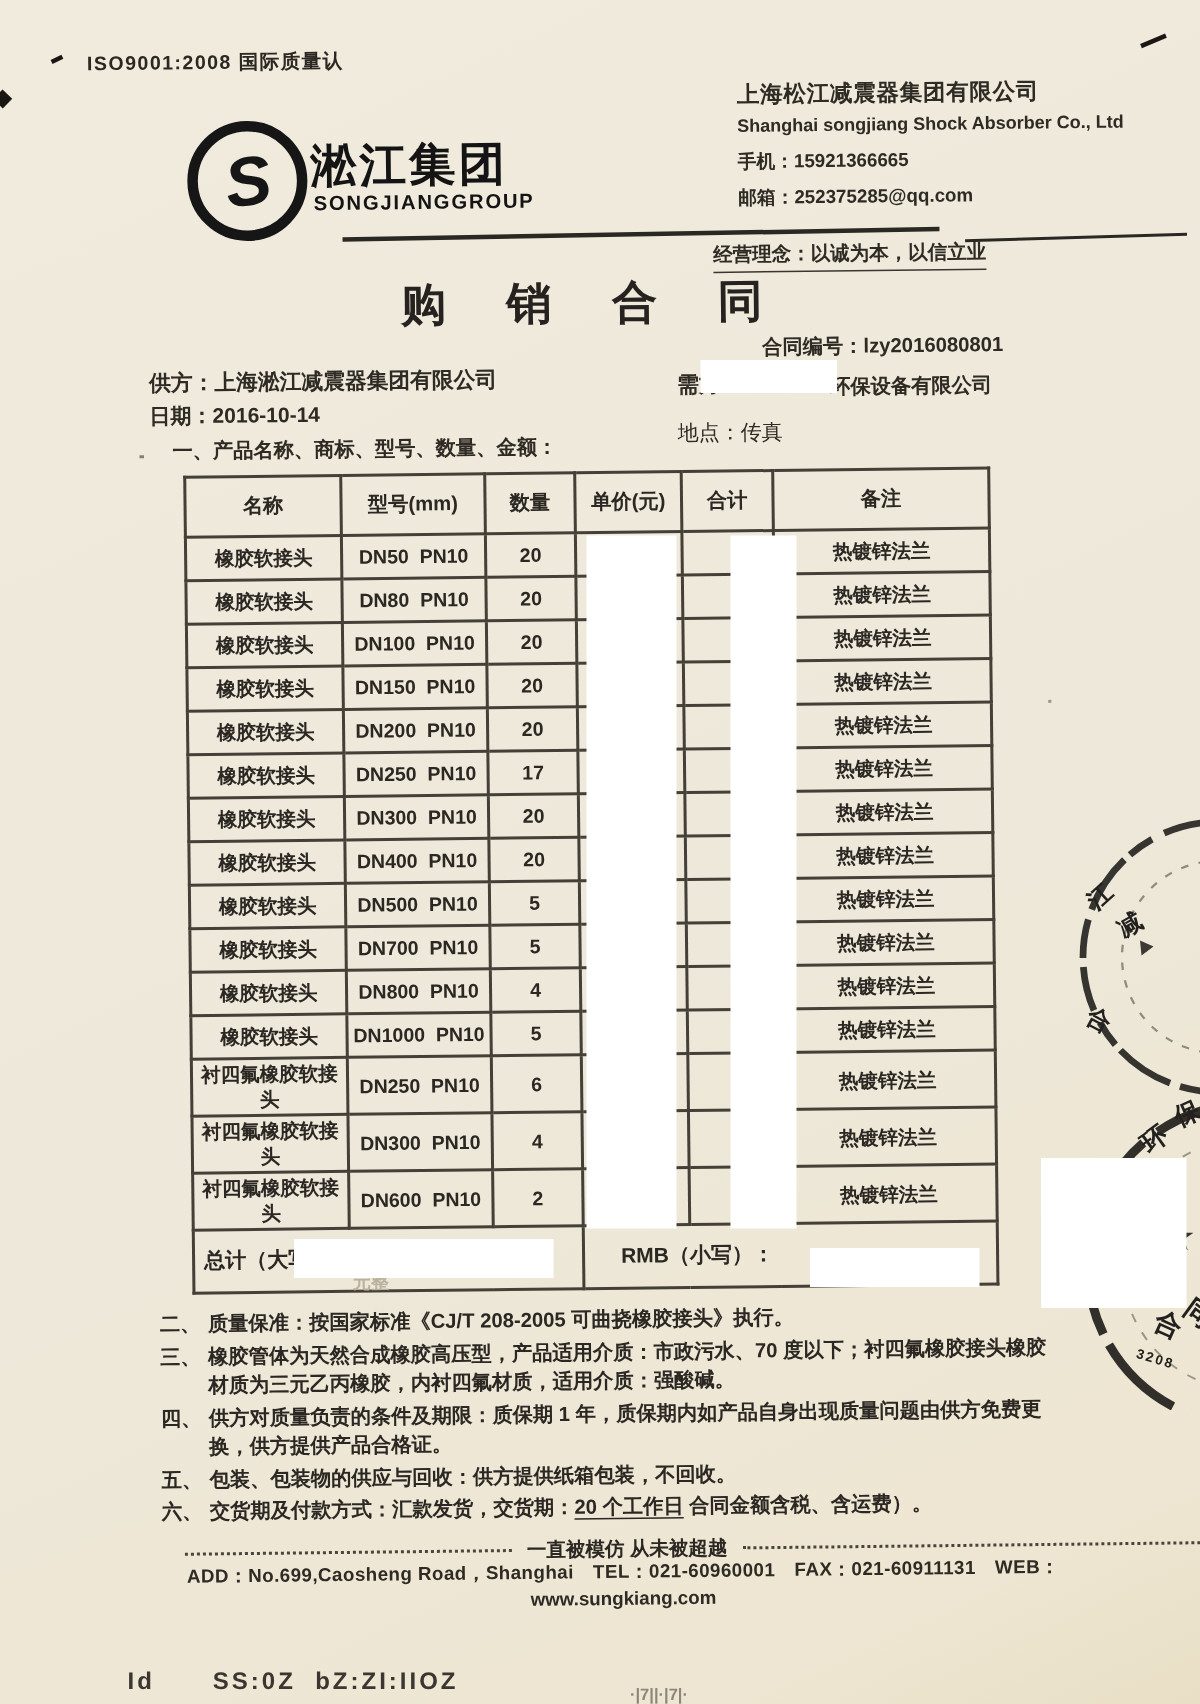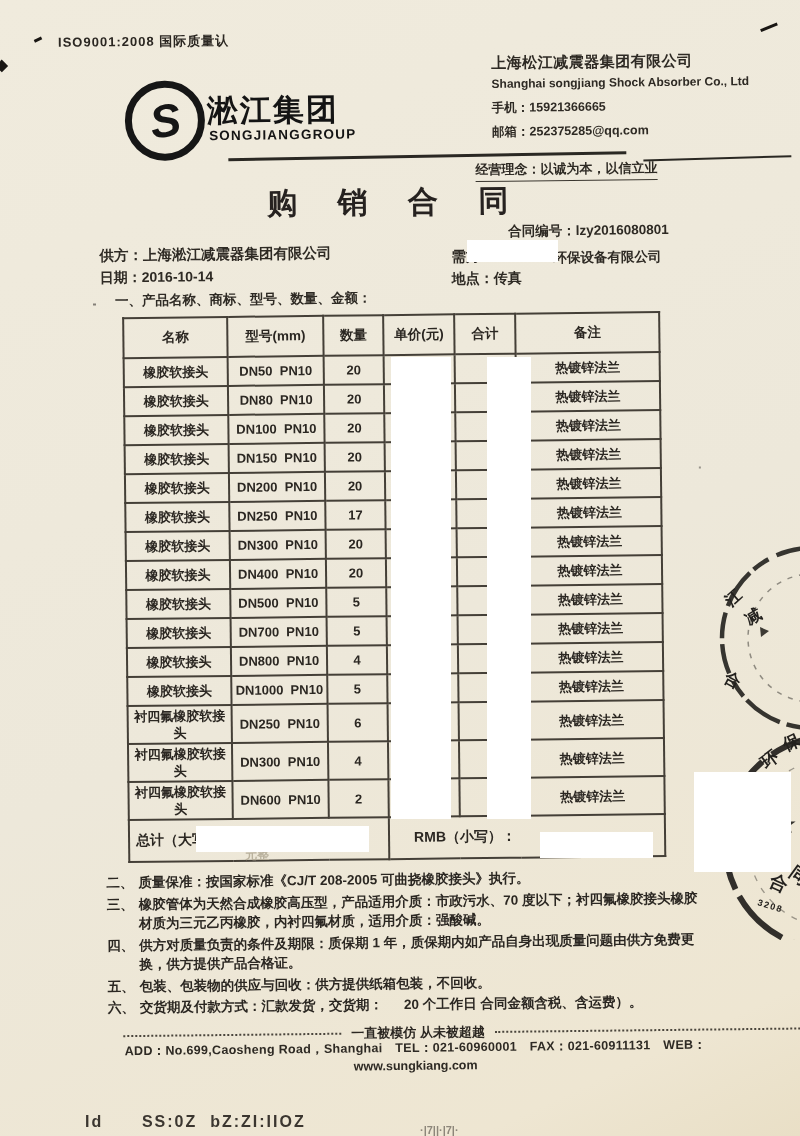--- a/index.html
+++ b/index.html
@@ -29,40 +29,40 @@
   .rule-right{left:648px;top:161px;width:148px;height:2px;background:#2a2823;transform:rotate(-1deg);}
   .slogan{left:480px;top:162px;font-size:13px;font-weight:700;
     border-bottom:1.5px solid #3a362f;padding-bottom:2px;}
   .title{left:0;top:182px;width:800px;text-align:center;font-size:30px;font-weight:800;
     letter-spacing:16px;color:#262220;}
   .contract-no{left:512px;top:224px;font-size:13.5px;font-weight:700;}
   .supplier{left:103px;top:243px;font-size:14.5px;font-weight:700;}
   .date{left:103px;top:266px;font-size:14px;font-weight:700;}
   .demander-label{left:455px;top:248px;font-size:14.5px;font-weight:700;}
   .demander-suffix{left:557px;top:251px;font-size:13.5px;font-weight:700;}
-  .location{left:455px;top:271px;font-size:14px;font-weight:700;}
+  .location{left:455px;top:281px;font-size:14px;font-weight:400;}
   .section1{left:118px;top:289px;font-size:13.5px;font-weight:700;}
   
   table.items{position:absolute;left:125px;top:314px;width:536px;border-collapse:collapse;
     table-layout:fixed;}
   table.items th,table.items td{border:2px solid #443f37;font-weight:700;color:#2b2722;
     text-align:center;padding:0 2px;overflow:hidden;}
   table.items th{height:38px;font-size:13.5px;}
   table.items td{height:27px;font-size:13px;}
   tr.tall td{height:36px;line-height:17px;}
   td.model{white-space:pre;font-family:"Liberation Sans","DejaVu Sans",sans-serif;}
   tr.total-row td{height:40px;font-size:14px;text-align:left;padding-left:6px;}
   .rmb-cell{padding-left:24px !important;}
-  .faint-frag{left:242px;top:845px;font-size:12px;font-weight:700;color:#b9b19d;}
+  .faint-frag{left:232px;top:845px;font-size:12px;font-weight:700;color:#b9b19d;}
   
   .terms{left:103px;top:870px;width:600px;}
   .term{display:flex;font-size:13.5px;font-weight:700;line-height:19.5px;margin-bottom:2px;color:#2b2722;}
   .term .num{flex:0 0 32px;}
   .term .body{flex:1;}
-  .uline{text-underline-offset:3px;margin-left:21px;}
+  .uline{text-decoration:underline;text-underline-offset:3px;}
   
   .dotline{left:118px;top:1024px;width:680px;display:flex;align-items:center;}
   .dots{border-top:2.5px dotted #4a453c;height:0;}
   .dots.l{flex:0 0 218px;}
   .dots.r{flex:1;}
   .dot-slogan{font-size:13px;font-weight:800;padding:0 10px;white-space:nowrap;color:#2b2722;}
   .address{left:60px;top:1040px;width:700px;text-align:center;font-size:12.5px;font-weight:600;
     letter-spacing:.3px;}
   .weburl{left:60px;top:1059px;width:700px;text-align:center;font-size:12.5px;font-weight:600;}
   

